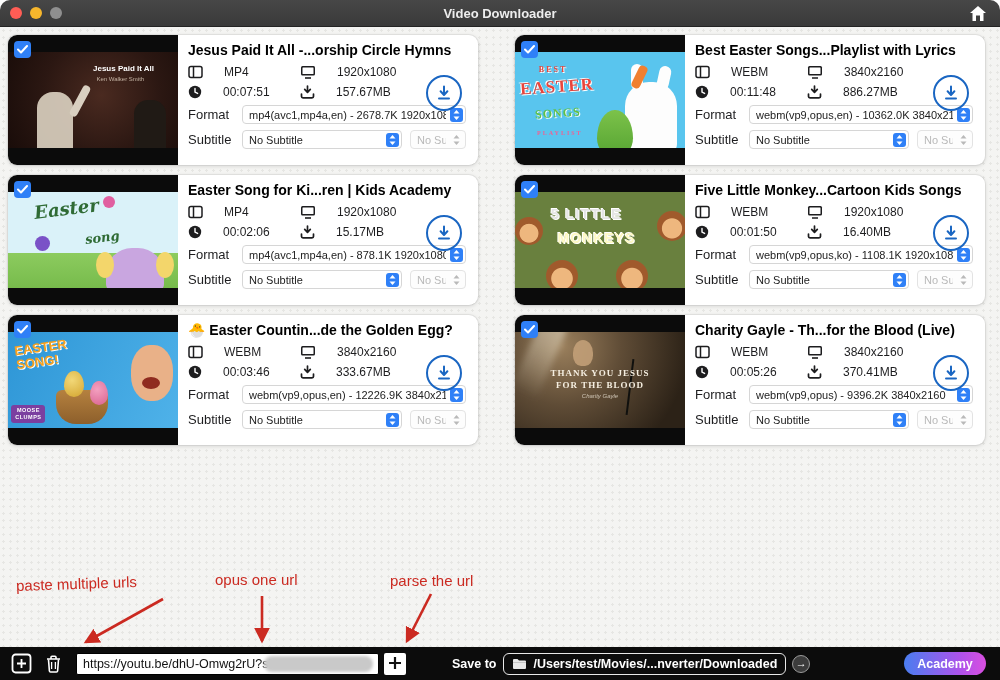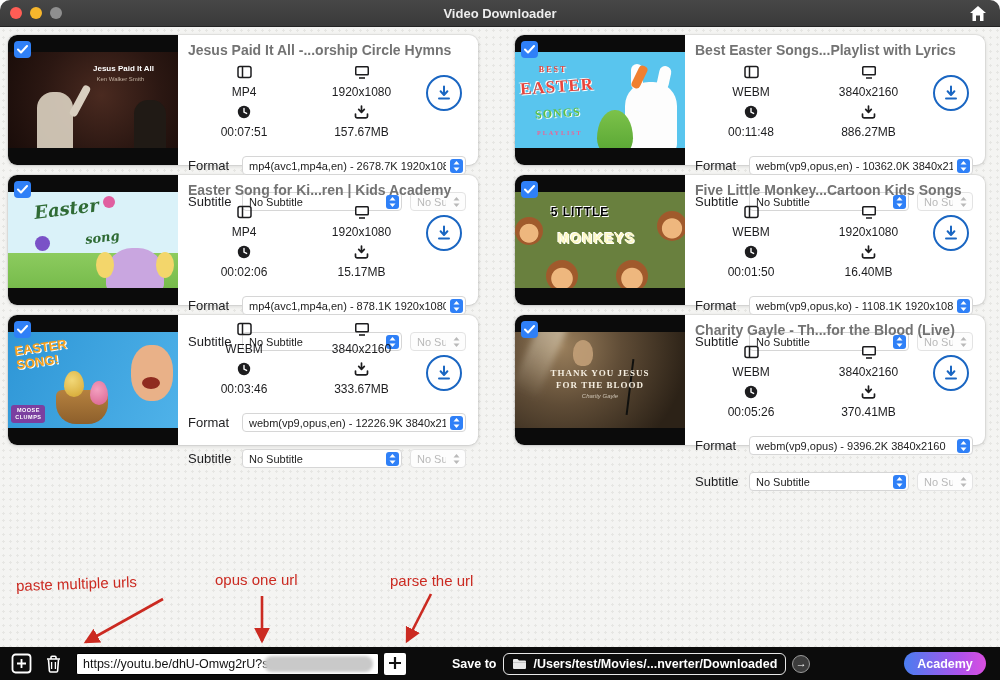--- a/index.html
+++ b/index.html
@@ -55,21 +55,21 @@
   [data-thumb="easter-song-kids"] .t1 { top:6%; left:15%; font-family:"DejaVu Serif",serif; font-style:italic; font-size:18px; font-weight:700; color:#2f6b35; transform:rotate(-7deg); }
   [data-thumb="easter-song-kids"] .t2 { top:40%; left:45%; font-family:"DejaVu Serif",serif; font-style:italic; font-size:13px; font-weight:700; color:#2f6b35; transform:rotate(-7deg); }
   [data-thumb="easter-song-kids"] .d1 { display:block; right:8%; bottom:-4px; width:58px; height:44px; background:#c9a6e0; border-radius:26px 26px 8px 8px; }
   [data-thumb="easter-song-kids"] .d1::before { content:""; position:absolute; top:4px; left:-10px; width:18px; height:26px; background:#f3d66b; border-radius:50%; }
   [data-thumb="easter-song-kids"] .d1::after { content:""; position:absolute; top:4px; right:-10px; width:18px; height:26px; background:#f3d66b; border-radius:50%; }
   [data-thumb="easter-song-kids"] .d2 { display:block; left:16%; top:46%; width:15px; height:15px; background:#7a52c7; border-radius:50%; }
   [data-thumb="easter-song-kids"] .d3 { display:block; left:56%; top:4%; width:12px; height:12px; background:#e05fa0; border-radius:50%; }
 
   
   [data-thumb="monkeys"] { background:#69803e; }
-  [data-thumb="monkeys"] .t1 { top:14%; left:21%; font-size:12px; font-weight:800; color:#000000; text-shadow:1px 1px 0 #fff,-1px -1px 0 #fff; letter-spacing:1px;text-align:center; }
+  [data-thumb="monkeys"] .t1 { top:14%; left:21%; font-size:15px; font-weight:800; color:#e5e5e5; text-shadow:1px 1px 0 #fff,-1px -1px 0 #fff; letter-spacing:1px;text-align:center; }
   [data-thumb="monkeys"] .t2 { top:40%; left:25%; font-size:14px; font-weight:800; color:#fef9c3; text-shadow:1px 1px 0 #fff,-1px -1px 0 #fff; letter-spacing:1px; }
   [data-thumb="monkeys"] .d1 { display:block; left:0; top:26%; width:28px; height:28px; border-radius:50%; background:radial-gradient(circle at 50% 58%, #eeb77e 42%, #a05a2c 46%); }
   [data-thumb="monkeys"] .d2 { display:block; left:18%; bottom:-4px; width:32px; height:32px; border-radius:50%; background:radial-gradient(circle at 50% 58%, #eeb77e 42%, #a05a2c 46%); }
   [data-thumb="monkeys"] .d3 { display:block; right:22%; bottom:-4px; width:32px; height:32px; border-radius:50%; background:radial-gradient(circle at 50% 58%, #eeb77e 42%, #a05a2c 46%); }
   [data-thumb="monkeys"] .d4 { display:block; right:-2px; top:20%; width:30px; height:30px; border-radius:50%; background:radial-gradient(circle at 50% 58%, #eeb77e 42%, #a05a2c 46%); }
 
   
   [data-thumb="easter-moose"] { background:linear-gradient(115deg,#2e96d6 0%,#4fb2e9 100%); }
   [data-thumb="easter-moose"] .t1 { top:8%; left:4%; width:64px; font-size:13px; line-height:1.05; font-weight:800; color:#f5a11f; text-shadow:1px 1px 0 #fff; transform:rotate(-8deg); }
   [data-thumb="easter-moose"] .t2 { bottom:5%; left:2%; width:34px; font-size:5.5px; line-height:1.3; font-weight:700; color:#fff; background:#7b3fa0; border-radius:3px; padding:2px 2px; text-align:center; letter-spacing:.5px; }
@@ -83,27 +83,27 @@
   [data-thumb="charity"] { background:radial-gradient(circle at 28% 15%, #9a7f5c 0%, #5f4c36 40%, #2c2217 85%); }
   [data-thumb="charity"] .t1 { top:38%; left:0; width:100%; text-align:center; font-family:"Liberation Serif",serif; font-size:9px; font-weight:700; color:#f5eee0; letter-spacing:1px; }
   [data-thumb="charity"] .t2 { top:50%; left:0; width:100%; text-align:center; font-family:"Liberation Serif",serif; font-size:9px; font-weight:700; color:#f5eee0; letter-spacing:1px; }
   [data-thumb="charity"] .t3 { top:64%; left:0; width:100%; text-align:center; font-style:italic; font-size:6px; color:rgba(245,238,224,.7); }
   [data-thumb="charity"] .d1 { display:block; left:6%; top:-12%; width:28px; height:78px; background:linear-gradient(rgba(255,250,230,.45), rgba(255,250,230,0)); transform:rotate(24deg); filter:blur(3px); }
   [data-thumb="charity"] .d2 { display:block; right:32%; top:28%; width:2px; height:56px; background:#10100e; transform:rotate(7deg); }
   [data-thumb="charity"] .d3 { display:block; left:34%; top:8%; width:20px; height:26px; background:#c6a27a; border-radius:50% 50% 40% 40%; opacity:.85; }
 
   
   .info { position:relative; flex:1; padding:7px 12px 8px 10px; min-width:0; }
-  .card-title { font-size:14px; font-weight:700; color:#737373; white-space:nowrap; overflow:hidden; margin-bottom:7px; }
+  .card-title { font-size:14px; font-weight:700; color:#000000; white-space:nowrap; overflow:hidden; margin-bottom:7px; }
   .meta { display:grid; grid-template-columns:112px 1fr; row-gap:6px; width:235px; }
-  .meta-item { display:flex; align-items:center; gap:6px; font-size:12px; color:#1d1d1f;flex-direction:column; }
+  .meta-item { display:flex; align-items:center; gap:21px; font-size:12px; color:#1d1d1f; }
   .meta-item svg { flex:0 0 auto; }
   .dl-circle { position:absolute; right:16px; top:40px; width:36px; height:36px; border-radius:50%; border:2.5px solid #1a66c2; display:flex; align-items:center; justify-content:center; background:transparent; cursor:pointer; }
 
-  .opt-row { display:flex; align-items:center; margin-top:17px; }
+  .opt-row { display:flex; align-items:center; margin-top:6px; }
   .opt-label { width:54px; flex:0 0 54px; font-size:13px; color:#1d1d1f; }
   .select { height:19px; border:1px solid #d6d6d6; border-radius:4px; background:#fff; display:flex; align-items:center; padding:0 2px 0 6px; font-size:11px; color:#222; gap:4px; min-width:0; }
   .select .sel-text { flex:1; white-space:nowrap; overflow:hidden; }
   .stepper { width:13px; height:14px; border-radius:3px; background:#2f80f7; display:flex; flex-direction:column; align-items:center; justify-content:center; gap:1px; flex:0 0 13px; }
   .select.full { flex:1; }
   .select.sub1 { width:160px; flex:0 0 160px; }
   .select.disabled { margin-left:8px; flex:1; color:#b9b9b9; border-color:#e3e3e3; background:#fdfdfd; }
   .select.disabled .stepper { background:transparent; }
 
   
@@ -524,20 +524,21 @@
         <span class="deco d2"></span>
         <span class="deco d3"></span>
         <span class="deco d4"></span>
         <span class="tline t1">EASTER SONG!</span>
         <span class="tline t2">MOOSE CLUMPS</span>
         <span class="tline t3"></span>
         <span class="tline t4"></span>
       </div>
     </div>
     <div class="info">
+      <div class="card-title"><span>🐣</span><span> Easter Countin...de the Golden Egg?</span></div>
       <div class="meta">
         <div class="meta-item">
           <svg width="15" height="14" viewBox="0 0 15 14">
                   <rect x="1" y="1.5" width="13" height="11" rx="2" fill="none" stroke="#1d1d1f" stroke-width="1.5"></rect>
                   <path d="M5.5 1.5 V12.5" stroke="#1d1d1f" stroke-width="1.5"></path>
                 </svg>
           <span>WEBM</span>
         </div>
         <div class="meta-item">
           <svg width="16" height="14" viewBox="0 0 16 14">

